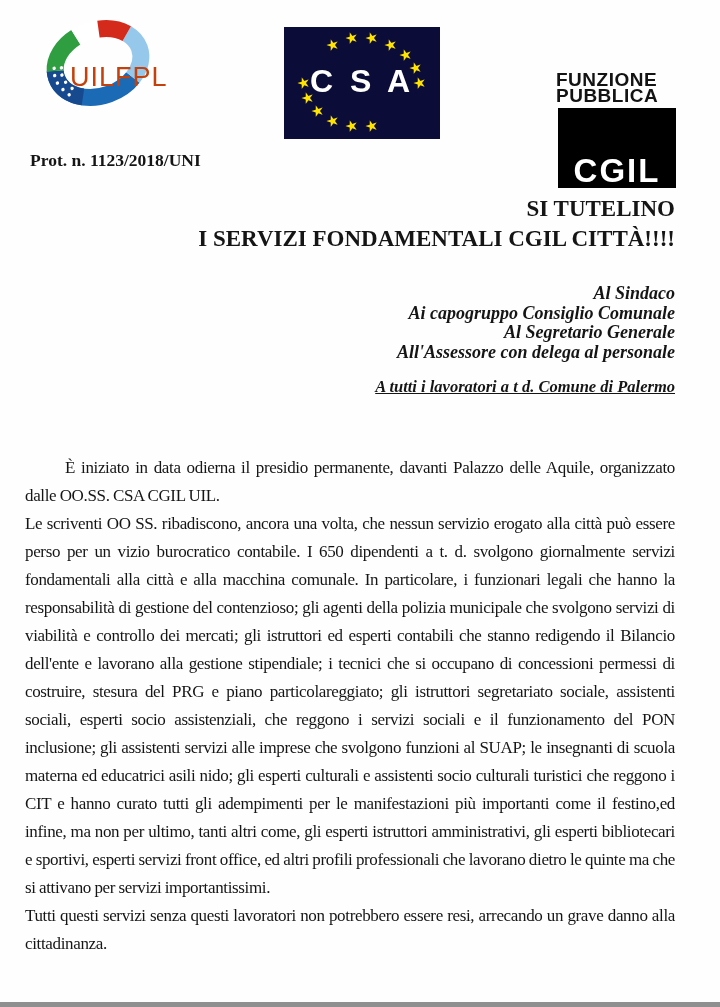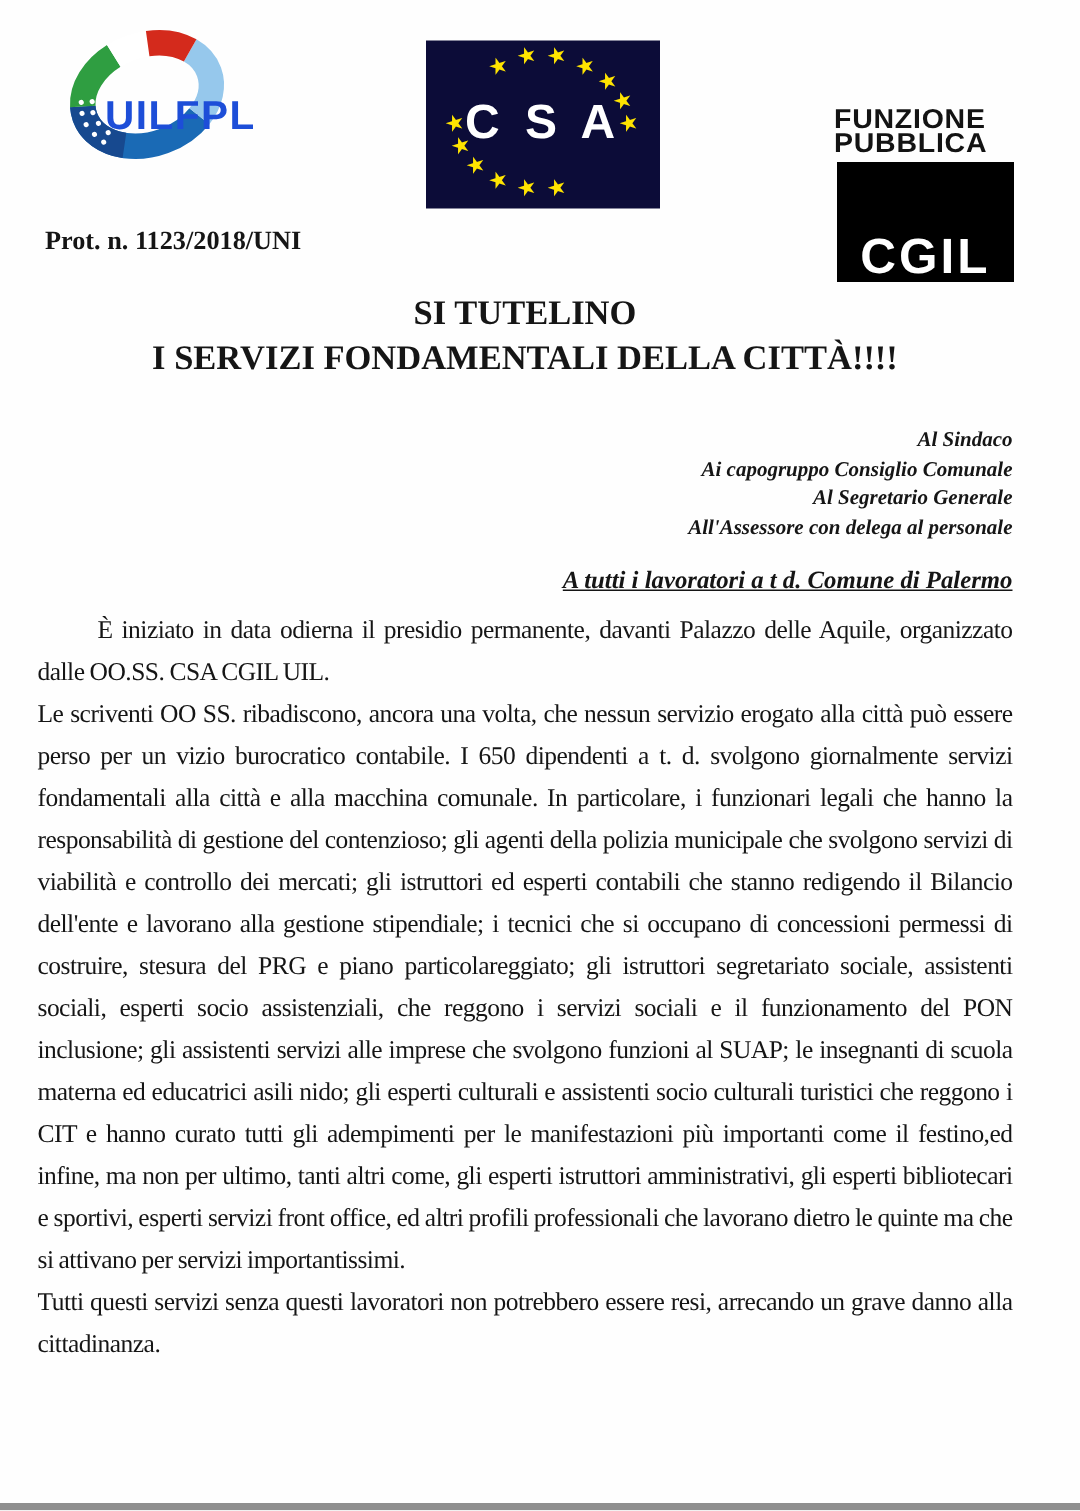--- a/index.html
+++ b/index.html
@@ -3,45 +3,45 @@
 <meta charset="utf-8">
 <style>
   html,body{margin:0;padding:0;background:#ffffff;}
   .page{position:relative;width:720px;height:1007px;background:#fefefe;overflow:hidden;
         font-family:"Liberation Serif",serif;color:#151515;}
 
   
   .logo{position:absolute;}
   .logo-uilfpl{left:36px;top:10px;width:160px;height:130px;}
   .uil-label{position:absolute;left:34px;top:52px;font-family:"Liberation Sans",sans-serif;
-             font-weight:bold;font-size:27px;color:#1d4ed8;letter-spacing:1px;}
+             font-weight:normal;font-size:27px;color:#c2410c;letter-spacing:1px;}
   .logo-csa{left:284px;top:27px;width:156px;height:112px;background:#0c0c38;}
   .csa-label{position:absolute;left:0;right:0;top:36px;text-align:center;color:#ffffff;
              font-family:"Liberation Sans",sans-serif;font-weight:bold;font-size:32px;letter-spacing:4px;}
   .st{position:absolute;font-size:15px;color:#ffe400;font-style:normal;transform:rotate(-18deg);line-height:1;}
   .logo-cgil{left:556px;top:25px;width:132px;height:118px;margin-top:48px;}
   .fp-line{font-family:"Liberation Sans",sans-serif;font-weight:bold;font-size:19px;line-height:16px;
            letter-spacing:.5px;color:#131313;transform:scaleY(.96);transform-origin:left top;white-space:nowrap;}
   .cgil-box{margin-top:3px;margin-left:2px;width:118px;height:80px;background:#000000;position:relative;}
   .cgil-label{position:absolute;left:0;right:0;bottom:1px;text-align:center;color:#ffffff;
               font-family:"Liberation Sans",sans-serif;font-weight:bold;font-size:33px;letter-spacing:2px;line-height:1;}
 
   
   .prot-row{position:absolute;top:150px;left:30px;right:45px;display:flex;
             justify-content:space-between;font-weight:bold;font-size:17.5px;}
-  .title{position:absolute;top:194px;left:25px;width:650px;text-align:center;
+  .title{position:absolute;top:194px;left:25px;width:650px;text-align:right;
          font-weight:bold;font-size:23px;line-height:30px;}
   .addressees{position:absolute;top:284px;right:45px;text-align:right;
-              font-weight:bold;font-style:italic;font-size:14px;line-height:19.5px;}
+              font-weight:bold;font-style:italic;font-size:18px;line-height:19.5px;}
   .recipient{position:absolute;top:377px;right:45px;text-align:right;
              font-weight:bold;font-style:italic;font-size:16.5px;text-decoration:underline;}
   .body-text{position:absolute;top:406px;left:25px;width:650px;font-size:17px;
              line-height:28px;text-align:justify;letter-spacing:-0.35px;word-spacing:-0.5px;}
   .body-text p{margin:0;}
-  .body-text p.indent{text-indent:40px;}
+  .body-text p.indent{text-indent:40px;margin-top:48px;}
   .bottom-bar{position:absolute;left:0;right:0;bottom:0;height:5px;background:#8f8f8f;}
 </style>
 </head>
 <body>
 
 <div class="page">
 
   <div class="logo logo-uilfpl">
     <svg width="135" height="110" viewBox="0 0 135 110">
       <g transform="rotate(-20 62 53)">
@@ -91,21 +91,21 @@
       <span class="cgil-label">CGIL</span>
     </div>
   </div>
 
   <div class="prot-row">
     <span>Prot. n. 1123/2018/UNI</span>
   </div>
 
   <div class="title">
     <div>SI TUTELINO</div>
-    <div>I SERVIZI FONDAMENTALI DELLA CITTÀ!!!!</div>
+    <div>I SERVIZI FONDAMENTALI CGIL CITTÀ!!!!</div>
   </div>
 
   <div class="addressees">
     <div>Al Sindaco</div>
     <div>Ai capogruppo Consiglio Comunale</div>
     <div>Al Segretario Generale</div>
     <div>All'Assessore con delega al personale</div>
   </div>
 
   <div class="recipient">A tutti i lavoratori a t d. Comune di Palermo</div>

